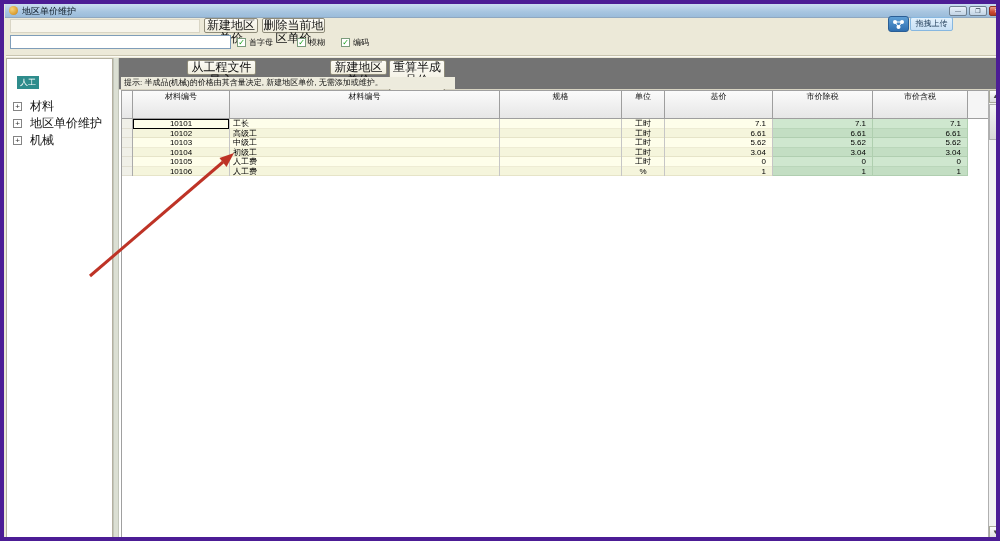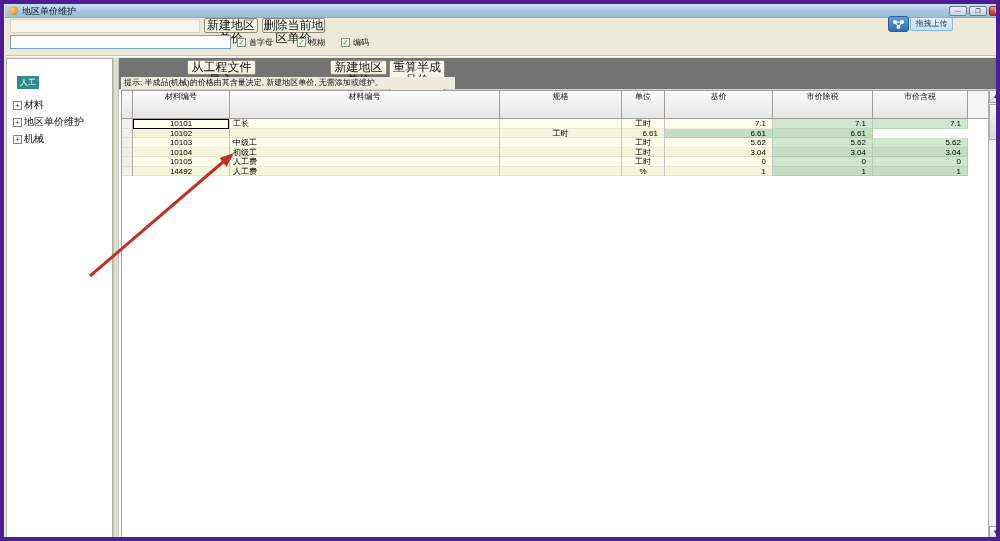--- a/index.html
+++ b/index.html
@@ -37,21 +37,21 @@
   .hdivider { position:absolute; left:2px; top:51px; width:995px; height:2px;
               border-top:1px solid #C9C5B0; border-bottom:1px solid #FBFAF4; }
   
   .tree-panel { position:absolute; left:2px; top:54px; width:107px; height:481px;
                 background:#fff; border:1px solid #B4B0A0; }
   .tree-sel { position:absolute; left:10px; top:17px; padding:1px 3px; font-size:8px;
               color:#fff; cursor:pointer; }
   .tree-node { position:absolute; left:6px; display:flex; align-items:center; cursor:pointer; }
   .expander { width:9px; height:9px; border:1px solid #848484; background:#fff; font-size:8px;
               line-height:7px; text-align:center; color:#333; }
-  .tree-label { font-size:10px; color:#111; margin-left:2px; }
+  .tree-label { font-size:12px; color:#111; margin-left:8px; }
   .splitter { position:absolute; left:109px; top:54px; width:6px; height:481px;
               background:#DBDFD3; border-left:1px solid #C2C6BA; border-right:1px solid #C2C6BA; cursor:col-resize; }
   
   .right-panel { position:absolute; left:115px; top:54px; width:884px; height:481px; background:#fff; }
   .right-top { position:absolute; left:0; top:0; width:100%; height:32px; background:#737373;
                border-bottom:1px solid #D8D4C2; }
   .hint { position:absolute; left:2px; top:19px; width:334px; height:12px; background:#EDEBDD;
           font-size:8px; line-height:12px; color:#111; padding-left:3px; white-space:nowrap; overflow:hidden; }
   
   .grid { position:absolute; left:2px; top:32px; width:867px; height:449px;
@@ -178,20 +178,21 @@
     <div class="cell ycell ctr">工时</div>
     <div class="cell ycell num">7.1</div>
     <div class="cell gcell num">7.1</div>
     <div class="cell gcell num">7.1</div>
     <div></div>
   </div>
 
   <div class="grow">
     <div class="cell c-ind"></div>
     <div class="cell ycell c-code ctr">10102</div>
+    <div class="cell ycell c-name">高级工</div>
     <div class="cell ycell"></div>
     <div class="cell ycell ctr">工时</div>
     <div class="cell ycell num">6.61</div>
     <div class="cell gcell num">6.61</div>
     <div class="cell gcell num">6.61</div>
     <div></div>
   </div>
 
   <div class="grow">
     <div class="cell c-ind"></div>
@@ -224,21 +225,21 @@
     <div class="cell ycell"></div>
     <div class="cell ycell ctr">工时</div>
     <div class="cell ycell num">0</div>
     <div class="cell gcell num">0</div>
     <div class="cell gcell num">0</div>
     <div></div>
   </div>
 
   <div class="grow">
     <div class="cell c-ind"></div>
-    <div class="cell ycell c-code ctr">14492</div>
+    <div class="cell ycell c-code ctr">10106</div>
     <div class="cell ycell c-name">人工费</div>
     <div class="cell ycell"></div>
     <div class="cell ycell ctr">%</div>
     <div class="cell ycell num">1</div>
     <div class="cell gcell num">1</div>
     <div class="cell gcell num">1</div>
     <div></div>
   </div>
 </div>
     </div>

